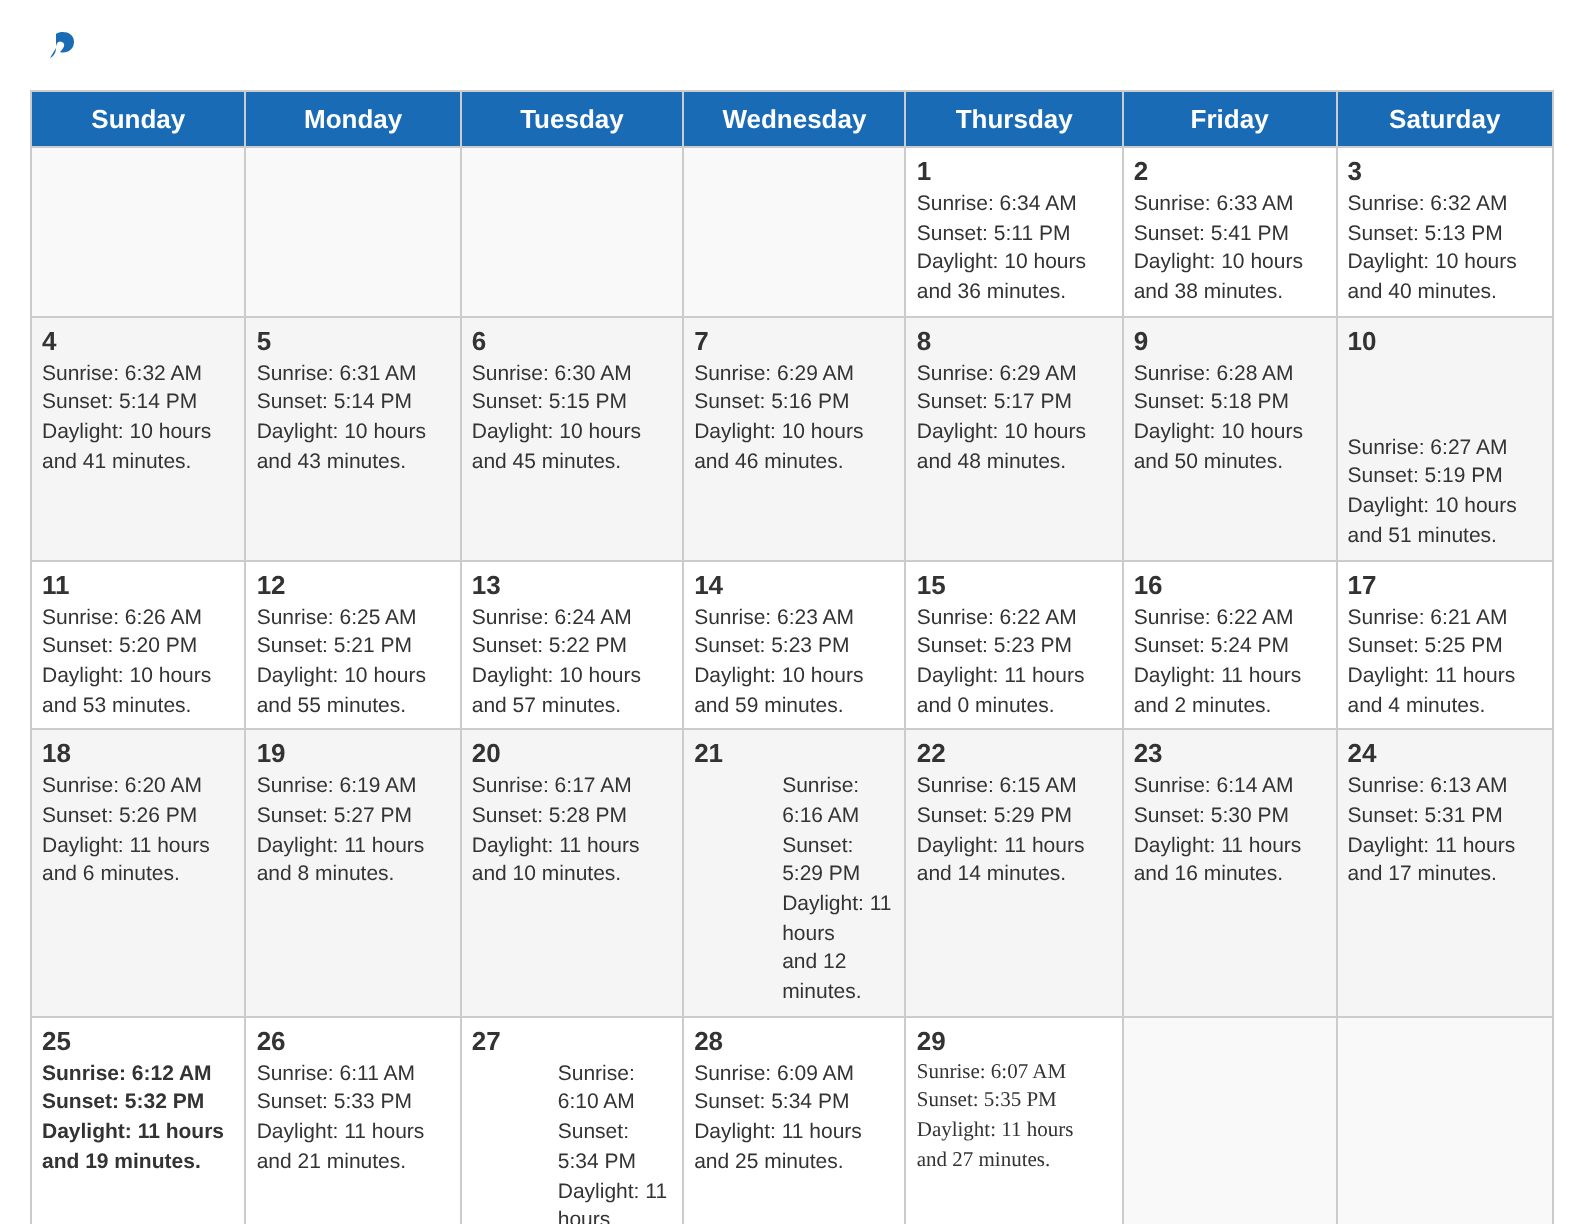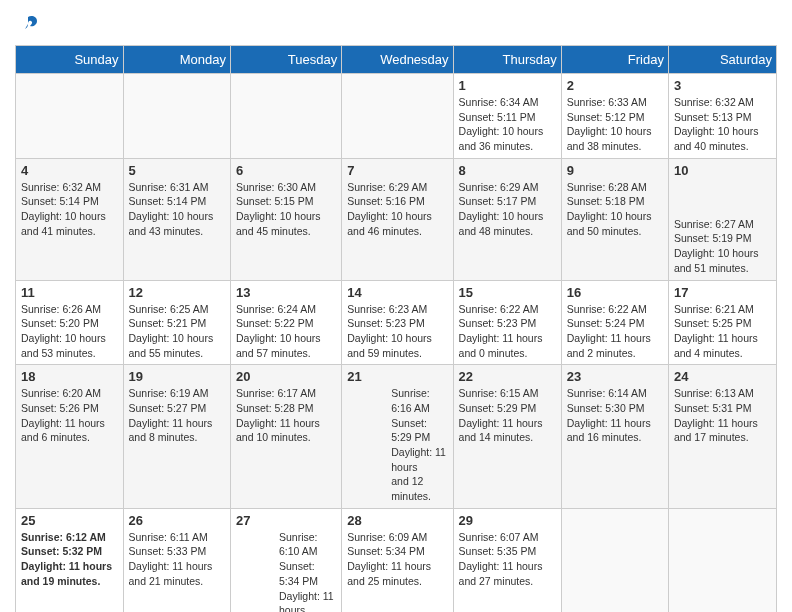--- a/index.html
+++ b/index.html
@@ -48,23 +48,23 @@
     }
     table {
       width: 100%;
       border-collapse: collapse;
       font-size: 11px;
     }
     thead tr th {
       background: #1a6bb5;
       color: #fff;
       padding: 6px 4px;
-      text-align: right;
+      text-align: center;
       font-size: 13px;
-      font-weight: normal;
+      font-weight: bold;
       border: 1px solid #ccc;
     }
     tbody tr td {
       border: 1px solid #ccc;
       vertical-align: top;
       padding: 4px 5px;
       width: 113px;
       min-height: 80px;
       background: #fff;
     }
@@ -128,21 +128,21 @@
         <td>
           <span class="day-num">1</span>
           <div class="day-info" style="white-space: pre-line;">Sunrise: 6:34 AM
 Sunset: 5:11 PM
 Daylight: 10 hours
 and 36 minutes.</div>
         </td>
         <td>
           <span class="day-num">2</span>
           <div class="day-info" style="white-space: pre-line;">Sunrise: 6:33 AM
-Sunset: 5:12 PM
+Sunset: 5:41 PM
 Daylight: 10 hours
 and 38 minutes.</div>
         </td>
         <td>
           <span class="day-num">3</span>
           <div class="day-info" style="white-space: pre-line;">Sunrise: 6:32 AM
 Sunset: 5:13 PM
 Daylight: 10 hours
 and 40 minutes.</div>
         </td>
@@ -324,21 +324,21 @@
         </td>
         <td>
           <span class="day-num">28</span>
           <div class="day-info" style="white-space: pre-line;">Sunrise: 6:09 AM
 Sunset: 5:34 PM
 Daylight: 11 hours
 and 25 minutes.</div>
         </td>
         <td>
           <span class="day-num">29</span>
-          <div class="day-info" style="white-space: pre-line;">Sunrise: 6:07 AM
+          <div class="day-info" style="white-space: pre-line; font-family: Liberation Serif, serif;">Sunrise: 6:07 AM
 Sunset: 5:35 PM
 Daylight: 11 hours
 and 27 minutes.</div>
         </td>
         <td class="empty-cell"></td>
         <td class="empty-cell"></td>
       </tr>
     </tbody>
 </table>
 

